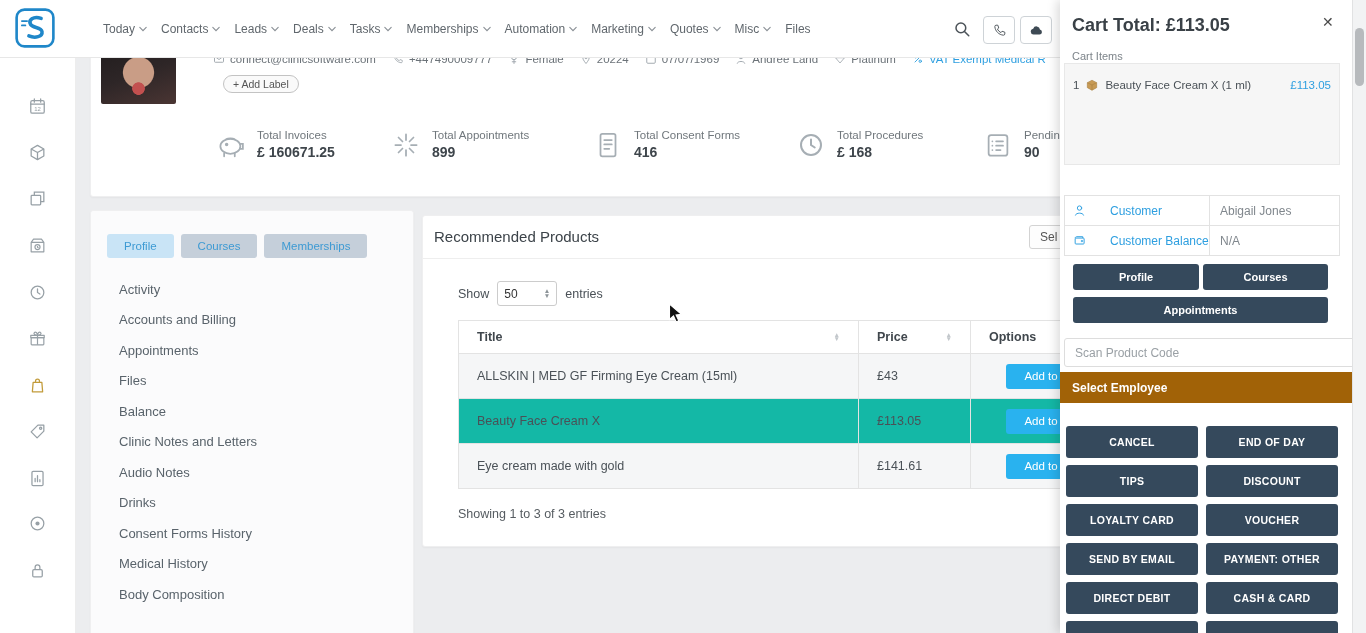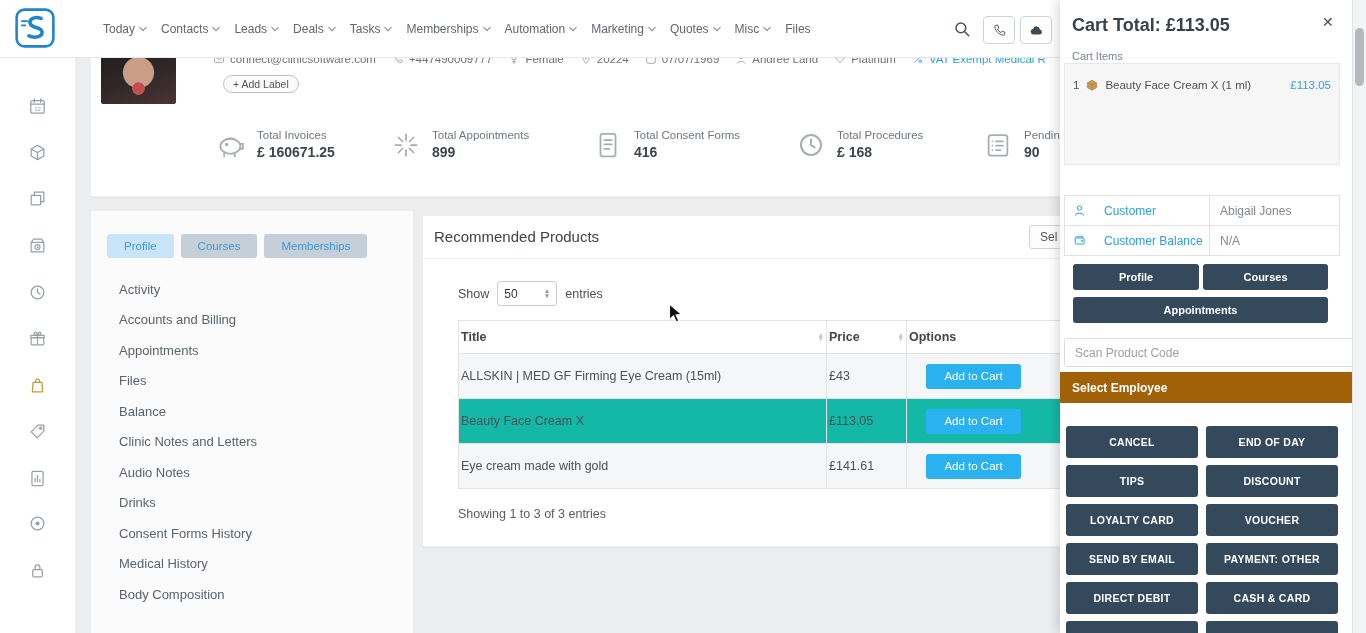--- a/index.html
+++ b/index.html
@@ -66,21 +66,21 @@
            border-radius:3px;background:#fdfdfd;font-size:12px;color:#555;}
   .show-row{position:absolute;left:35px;top:65px;display:flex;align-items:center;gap:8px;
             font-size:12.5px;color:#4a5157;}
   .page-select{width:46px;height:23px;border:1px solid #ccc;border-radius:3px;display:flex;align-items:center;
                justify-content:space-between;padding:0 6px;font-size:12px;color:#333;background:#fff;cursor:pointer;}
   .stepper,.sort{display:inline-flex;flex-direction:column;line-height:.62;font-style:normal;}
   .stepper i,.sort i{font-style:normal;font-size:6.5px;color:#8d9499;}
   .sort{float:right;margin-top:3px;}
   .sort i{color:#c2c7cb;}
   table.prod{position:absolute;left:35px;top:104px;width:866px;border-collapse:collapse;}
-  table.prod th,table.prod td{border:1px solid #e3e3e3;padding:0 2px;text-align:left;}
+  table.prod th,table.prod td{border:1px solid #e3e3e3;padding:0 18px;text-align:left;}
   table.prod th{height:32px;font-size:12.5px;color:#40474d;font-weight:bold;background:#fff;}
   table.prod td{height:44px;font-size:12.5px;color:#4a5157;background:#14b8a6;}
   table.prod tr:nth-child(even) td{background:#f5f6f7;}
   .col-title{width:363px;}
   .col-price{width:75px;margin-left:12px;}
   .add-cart{width:95px;height:25px;background:#29b2ef;color:#fff;font-size:11.5px;border:none;
             border-radius:3px;margin-left:17px;cursor:pointer;}
   .showing{position:absolute;left:35px;top:291px;font-size:12.5px;color:#565c61;}
 
   
@@ -91,21 +91,21 @@
               background:none;border:none;cursor:pointer;}
   .cart-items-label{position:absolute;left:12px;top:50px;font-size:11px;color:#7d848a;}
   .cart-box{position:absolute;left:4px;top:63px;width:274px;height:100px;background:#f6f6f6;border:1px solid #e8e8e8;}
   .cart-line{position:absolute;left:8px;top:14px;right:8px;display:flex;align-items:center;gap:6px;
              font-size:11.5px;color:#4a5157;}
   .cart-line svg{width:14px;height:14px;flex:none;}
   .cart-line .price{margin-left:auto;color:#2e9fe0;}
   .cust{position:absolute;left:4px;top:195px;width:274px;border:1px solid #e2e2e2;}
   .cust-row{height:29px;display:flex;border-bottom:1px solid #e2e2e2;}
   .cust-row:last-child{border-bottom:none;}
-  .cust-cell-l{width:136px;display:flex;align-items:center;gap:18px;padding-left:8px;
+  .cust-cell-l{width:136px;display:flex;align-items:center;gap:24px;padding-left:8px;
                border-right:1px solid #e2e2e2;font-size:12px;color:#2e9fe0;}
   .cust-cell-l svg{width:13px;height:13px;flex:none;}
   .cust-cell-r{flex:1;display:flex;align-items:center;padding-left:10px;font-size:12px;color:#80878d;}
   .btn-navy{background:#35495c;color:#fff;border:none;border-radius:3px;font-weight:bold;cursor:pointer;}
   .qb{position:absolute;height:26px;font-size:11px;}
   .qb-profile{left:13px;top:264px;width:126px;}
   .qb-courses{left:143px;top:264px;width:125px;}
   .qb-appts{left:13px;top:297px;width:255px;}
   .scan{position:absolute;left:4px;top:338px;width:303px;height:29px;border:1px solid #ddd;border-radius:3px;
         padding:0 10px;font-size:12px;color:#444;box-sizing:border-box;outline:none;}

